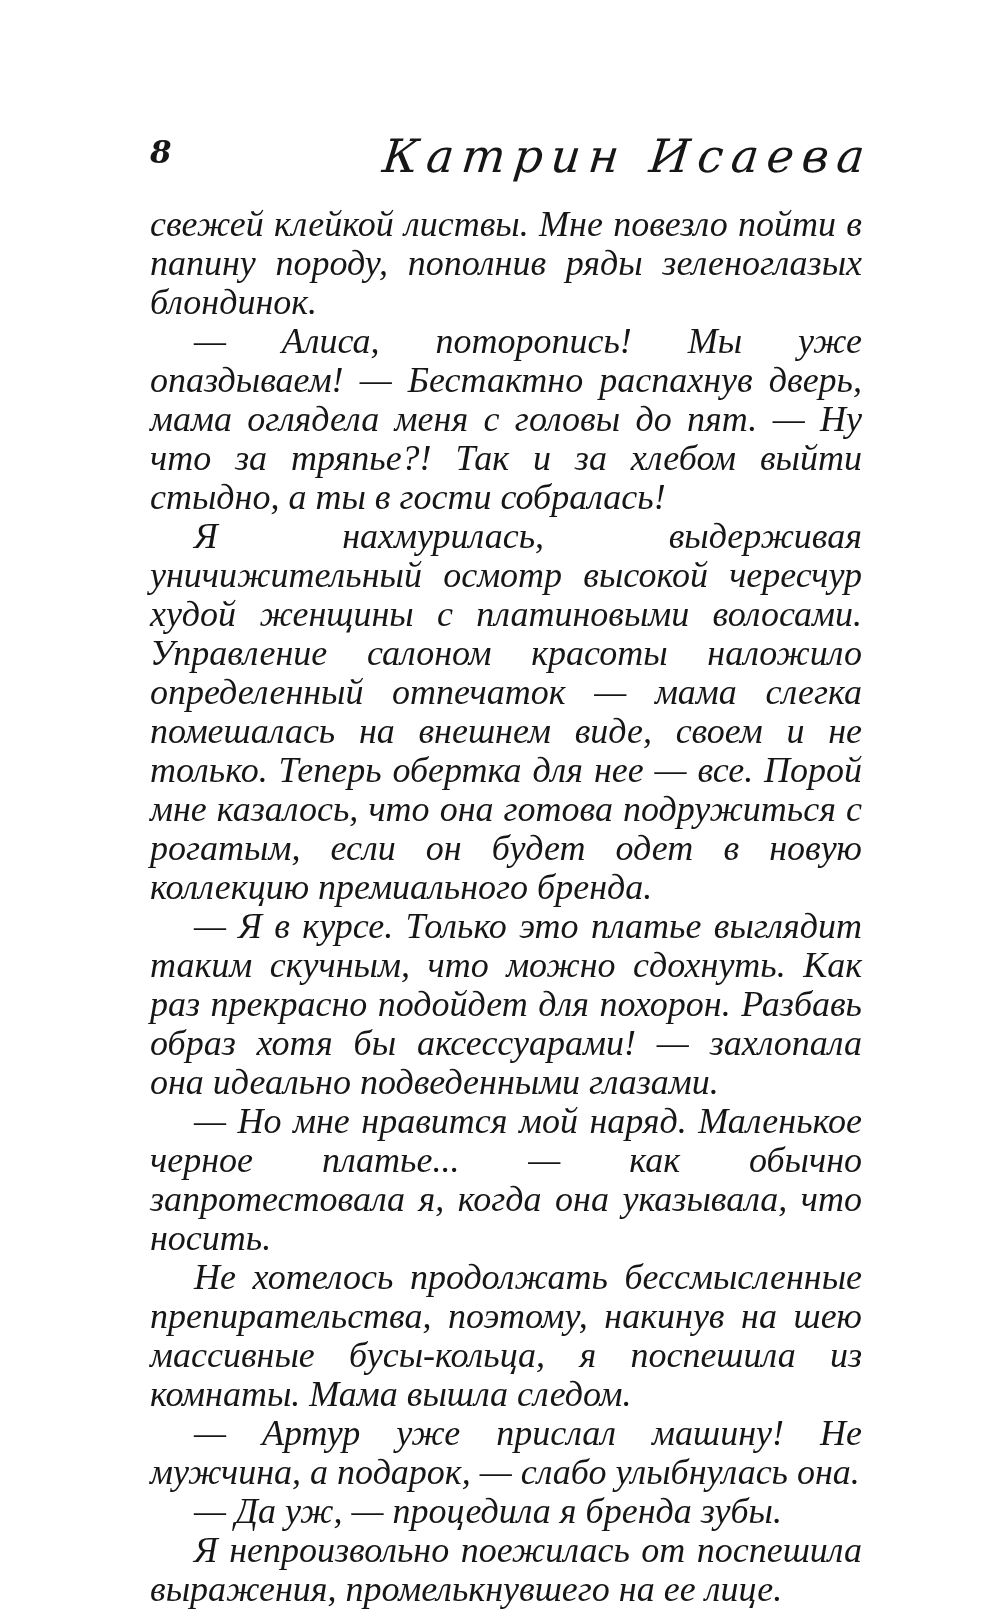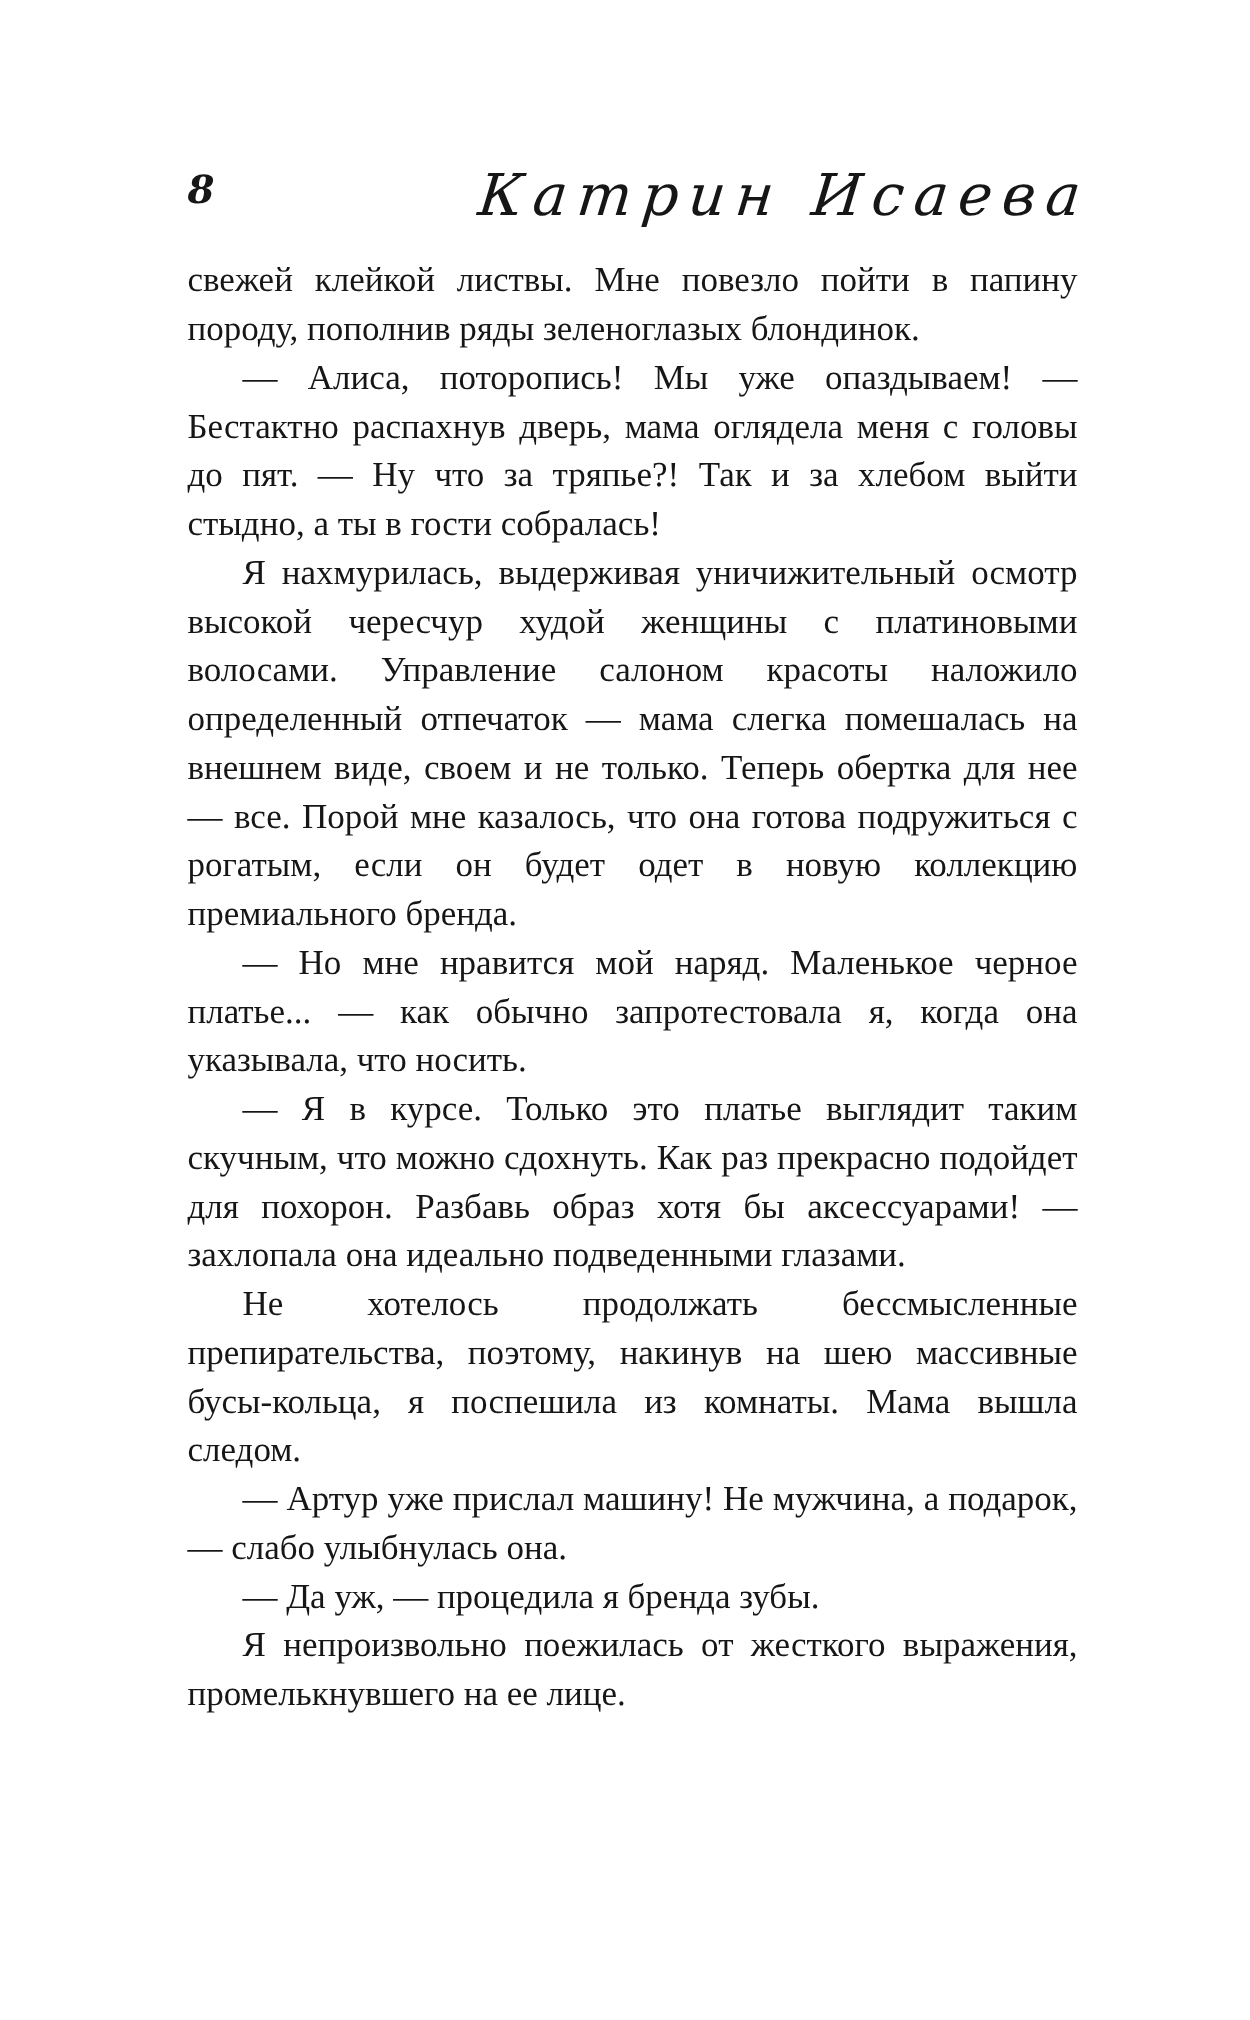--- a/index.html
+++ b/index.html
@@ -43,23 +43,24 @@
     letter-spacing: 8px;
     white-space: nowrap;
     transform: skewX(-6deg);
     line-height: 1;
   }
   .text-block {
     position: absolute;
     top: 205px;
     left: 150px;
     width: 712px;
-    font-size: 28px;
+    font-size: 36px;
     line-height: 39px;
     text-align: justify;
+    font-style: italic;
   }
   .text-block p {
     margin: 0;
     padding: 0;
     text-indent: 44px;
   }
   .text-block p.no-indent {
     text-indent: 0;
   }
 </style>
@@ -70,20 +71,20 @@
   <header class="page-header">
     <span class="page-number">8</span>
     <span class="running-head">Катрин Исаева</span>
   </header>
 
   <main class="text-block">
 
   <p class="no-indent">свежей клейкой листвы. Мне повезло пойти в папину породу, пополнив ряды зеленоглазых блондинок.</p>
       <p>— Алиса, поторопись! Мы уже опаздываем! — Бестактно распахнув дверь, мама оглядела меня с головы до пят. — Ну что за тряпье?! Так и за хлебом выйти стыдно, а ты в гости собралась!</p>
       <p>Я нахмурилась, выдерживая уничижительный осмотр высокой чересчур худой женщины с платиновыми волосами. Управление салоном красоты наложило определенный отпечаток — мама слегка помешалась на внешнем виде, своем и не только. Теперь обертка для нее — все. Порой мне казалось, что она готова подружиться с рогатым, если он будет одет в новую коллекцию премиального бренда.</p>
+      <p>— Я в курсе. Только это платье выглядит таким скучным, что можно сдохнуть. Как раз прекрасно подойдет для похорон. Разбавь образ хотя бы аксессуарами! — захлопала она идеально подведенными глазами.</p>
       <p>— Но мне нравится мой наряд. Маленькое черное платье... — как обычно запротестовала я, когда она указывала, что носить.</p>
-      <p>— Я в курсе. Только это платье выглядит таким скучным, что можно сдохнуть. Как раз прекрасно подойдет для похорон. Разбавь образ хотя бы аксессуарами! — захлопала она идеально подведенными глазами.</p>
       <p>Не хотелось продолжать бессмысленные препирательства, поэтому, накинув на шею массивные бусы-кольца, я поспешила из комнаты. Мама вышла следом.</p>
       <p>— Артур уже прислал машину! Не мужчина, а подарок, — слабо улыбнулась она.</p>
       <p>— Да уж, — процедила я бренда зубы.</p>
-      <p>Я непроизвольно поежилась от жесткого выражения, промелькнувшего на ее лице.</p>
+      <p>Я непроизвольно поежилась от поспешила выражения, промелькнувшего на ее лице.</p>
     </main>
 </div>
 
 </body></html>

